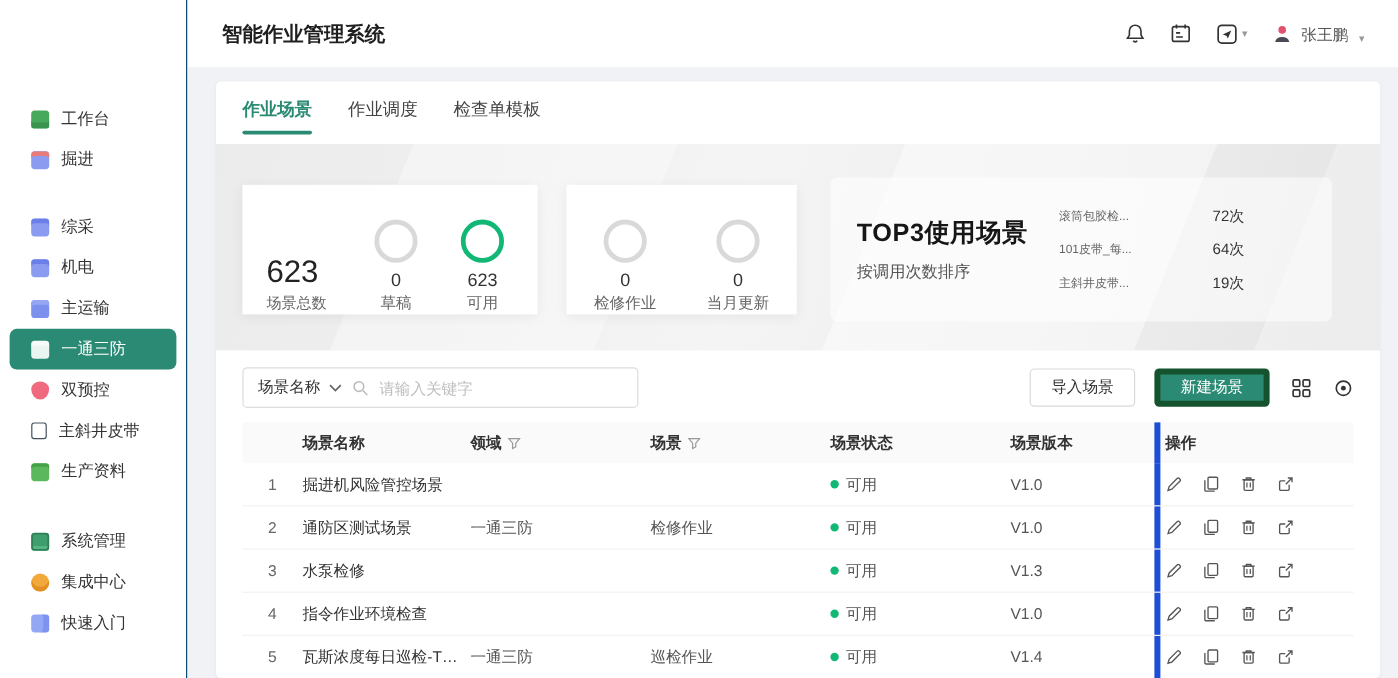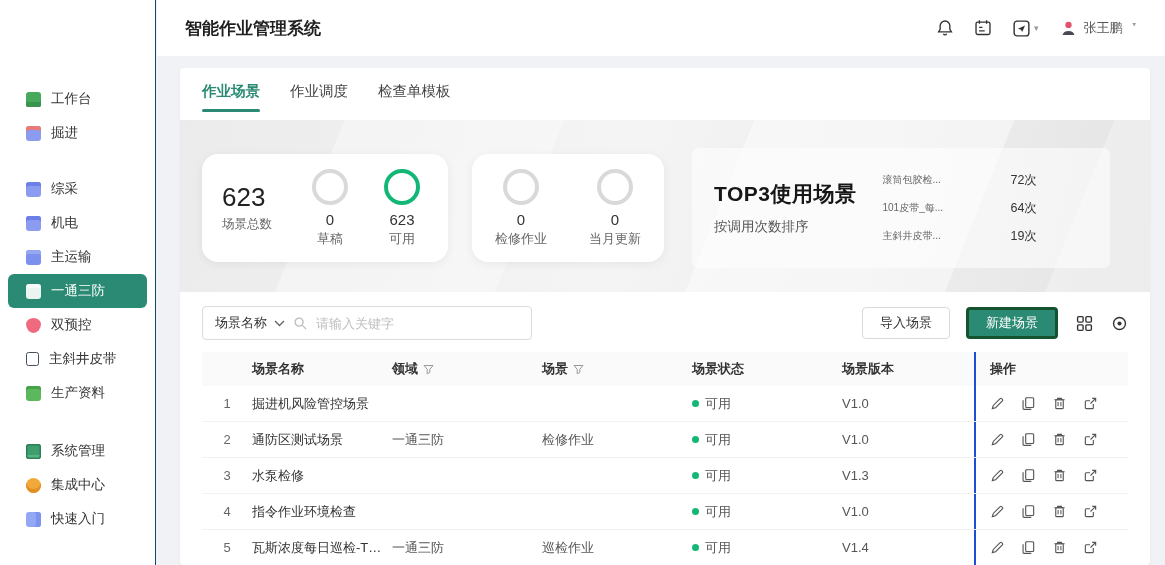--- a/index.html
+++ b/index.html
@@ -24,38 +24,38 @@
   .ic-mail { background:#3f9e6e; box-shadow:inset 0 0 0 1.5px #2f7f57, inset 0 -4px 0 #57b584; }
   .ic-integration { background:#f2a93b; border-radius:50%; box-shadow:inset 0 -4px 0 #e28f24; }
   .ic-book { background:#93a7f5; box-shadow:inset -5px 0 0 #7c93ef; }
 
   
   .topbar { position:absolute; left:157px; top:0; right:0; height:56px; background:#fff; display:flex; align-items:center; padding:0 28px; z-index:2; }
   .app-title { font-size:17px; font-weight:bold; color:#1f1f1f; }
   .topbar-right { margin-left:auto; display:flex; align-items:center; gap:20px; }
   .tb-icon { display:flex; align-items:center; cursor:pointer; }
   .caret { font-size:9px; color:#999; margin-left:3px; }
-  .user-chip { display:flex; align-items:flex-start; gap:6px; cursor:pointer;font-family:Liberation Mono, monospace; }
+  .user-chip { display:flex; align-items:flex-end; gap:6px; cursor:pointer; }
   .user-name { font-size:13px; color:#555; }
 
   
   .card { position:absolute; left:180px; top:68px; width:970px; height:497px; background:#fff; border-radius:4px; box-shadow:0 1px 3px rgba(0,0,0,.05); overflow:hidden; z-index:1; }
 
   .tabs { display:flex; gap:30px; padding:14px 22px 0; }
   .tab { font-size:14.5px; color:#444; padding-bottom:11px; cursor:pointer; position:relative; }
   .tab.active { color:#2b8a74; font-weight:bold; }
   .tab.active::after { content:""; position:absolute; left:0; right:0; bottom:0; height:3px; background:#2b8a74; border-radius:2px; }
 
   
   .banner { margin-top:8px; height:172px; position:relative; background:linear-gradient(103deg,#ebebeb 0%,#f4f4f4 45%,#ededed 75%,#e4e4e4 100%); overflow:hidden; }
   .banner .streak1 { position:absolute; top:-40px; right:180px; width:260px; height:300px; background:rgba(255,255,255,.45); transform:skewX(-22deg); }
   .banner .streak2 { position:absolute; top:-40px; right:-60px; width:140px; height:300px; background:rgba(255,255,255,.3); transform:skewX(-22deg); }
   .banner .streak3 { position:absolute; top:-40px; left:120px; width:220px; height:300px; background:rgba(255,255,255,.35); transform:skewX(-22deg); }
 
-  .stat-card { position:absolute; background:#fff; border-radius:16px; box-shadow:0 2px 10px rgba(0,0,0,.06); display:flex; align-items:center; }
+  .stat-card { position:absolute; background:#fff; border-radius:0; box-shadow:0 2px 10px rgba(0,0,0,.06); display:flex; align-items:flex-end; }
   .stat-card.one { left:22px; top:34px; width:246px; height:108px; padding:0 4px 0 20px; }
   .stat-card.two { left:292px; top:34px; width:192px; height:108px; justify-content:center; gap:42px; }
   .total-block { width:82px; }
   .total-value { font-size:26px; color:#222; font-weight:500; line-height:1.1; }
   .total-label { font-size:12.5px; color:#666; margin-top:4px; }
   .rings { display:flex; gap:36px; margin-left:8px; }
   .ring-item { display:flex; flex-direction:column; align-items:center; }
   .ring { width:36px; height:36px; border-radius:50%; border:4px solid #d9d9d9; margin-bottom:6px; }
   .ring.hl { border-color:#12b776; }
   .ring-value { font-size:15px; color:#333; }
@@ -70,31 +70,31 @@
   .top3-count { font-size:12.5px; color:#333; }
 
   
   .toolbar { display:flex; align-items:center; margin:14px 22px 0; }
   .search-combo { width:330px; height:34px; border:1px solid #dcdcdc; border-radius:4px; display:flex; align-items:center; padding:0 12px; gap:8px; background:#fff; }
   .filter-label { font-size:13px; color:#333; cursor:pointer; display:flex; align-items:center; gap:7px; }
   .search-input { border:none; outline:none; flex:1; font-size:13px; color:#333; font-family:inherit; background:transparent; }
   .search-input::placeholder { color:#bfbfbf; }
   .btn { height:32px; border-radius:4px; font-size:13px; display:flex; align-items:center; padding:0 17px; cursor:pointer; font-family:inherit; }
   .btn.ghost { margin-left:auto; background:#fff; border:1px solid #d9d9d9; color:#333; }
-  .btn.primary { margin-left:16px; background:#2b8a74; border:3px solid #14532d; color:#fff; }
+  .btn.primary { margin-left:16px; background:#2b8a74; border:5px solid #14532d; color:#fff; }
   .tool-icon { margin-left:18px; cursor:pointer; display:flex; align-items:center; }
 
   
   .table { margin:12px 22px 0; }
   .trow { display:grid; grid-template-columns:50px 140px 150px 150px 150px 120px 1fr; align-items:center; }
   .thead { background:#fafafa; height:34px; font-size:13px; font-weight:bold; color:#333; }
   .tbody-row { height:36px; border-bottom:1px solid #f2f2f2; font-size:13px; color:#555; }
   .cell-idx { text-align:center; color:#666; }
   .cell-name { color:#333; white-space:nowrap; overflow:hidden; text-overflow:ellipsis; padding-right:8px; }
-  .cell-ops { border-left:2px solid #1d4ed8; padding-left:14px; display:flex; align-items:center; gap:16px; height:100%;margin-left:12px; }
+  .cell-ops { border-left:5px solid #1d4ed8; padding-left:4px; display:flex; align-items:center; gap:16px; height:100%; }
   .thead .cell-ops { gap:0; }
   .th-filter { display:inline-flex; align-items:center; gap:5px; }
   .status { display:flex; align-items:center; gap:6px; }
   .dot { width:7px; height:7px; border-radius:50%; background:#12b776; }
   .op { cursor:pointer; display:flex; align-items:center; }
 
   svg { display:block; }
 </style>
 </head>
 <body>

